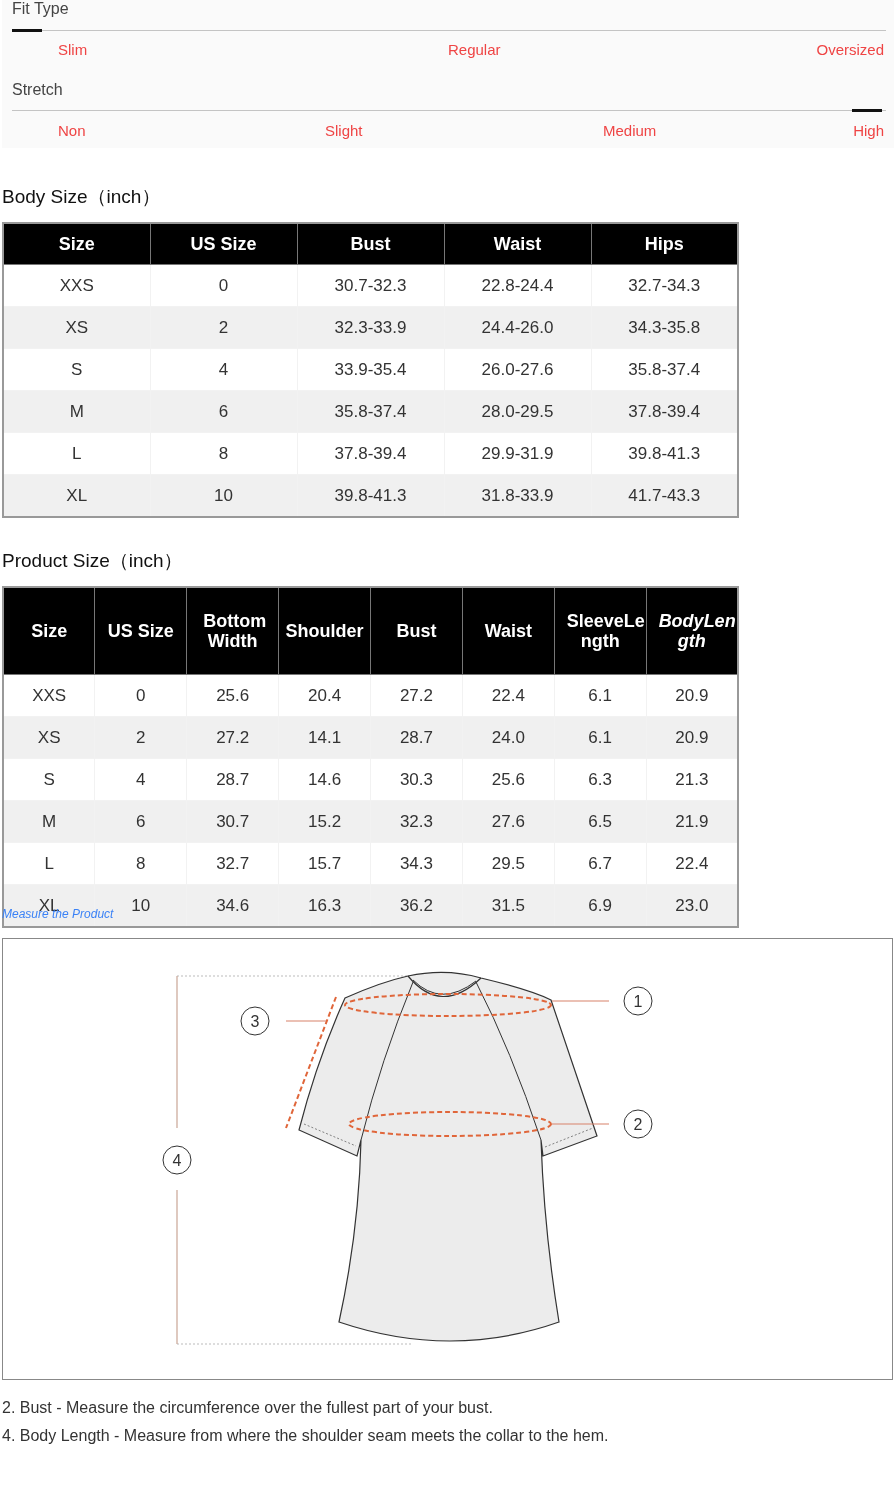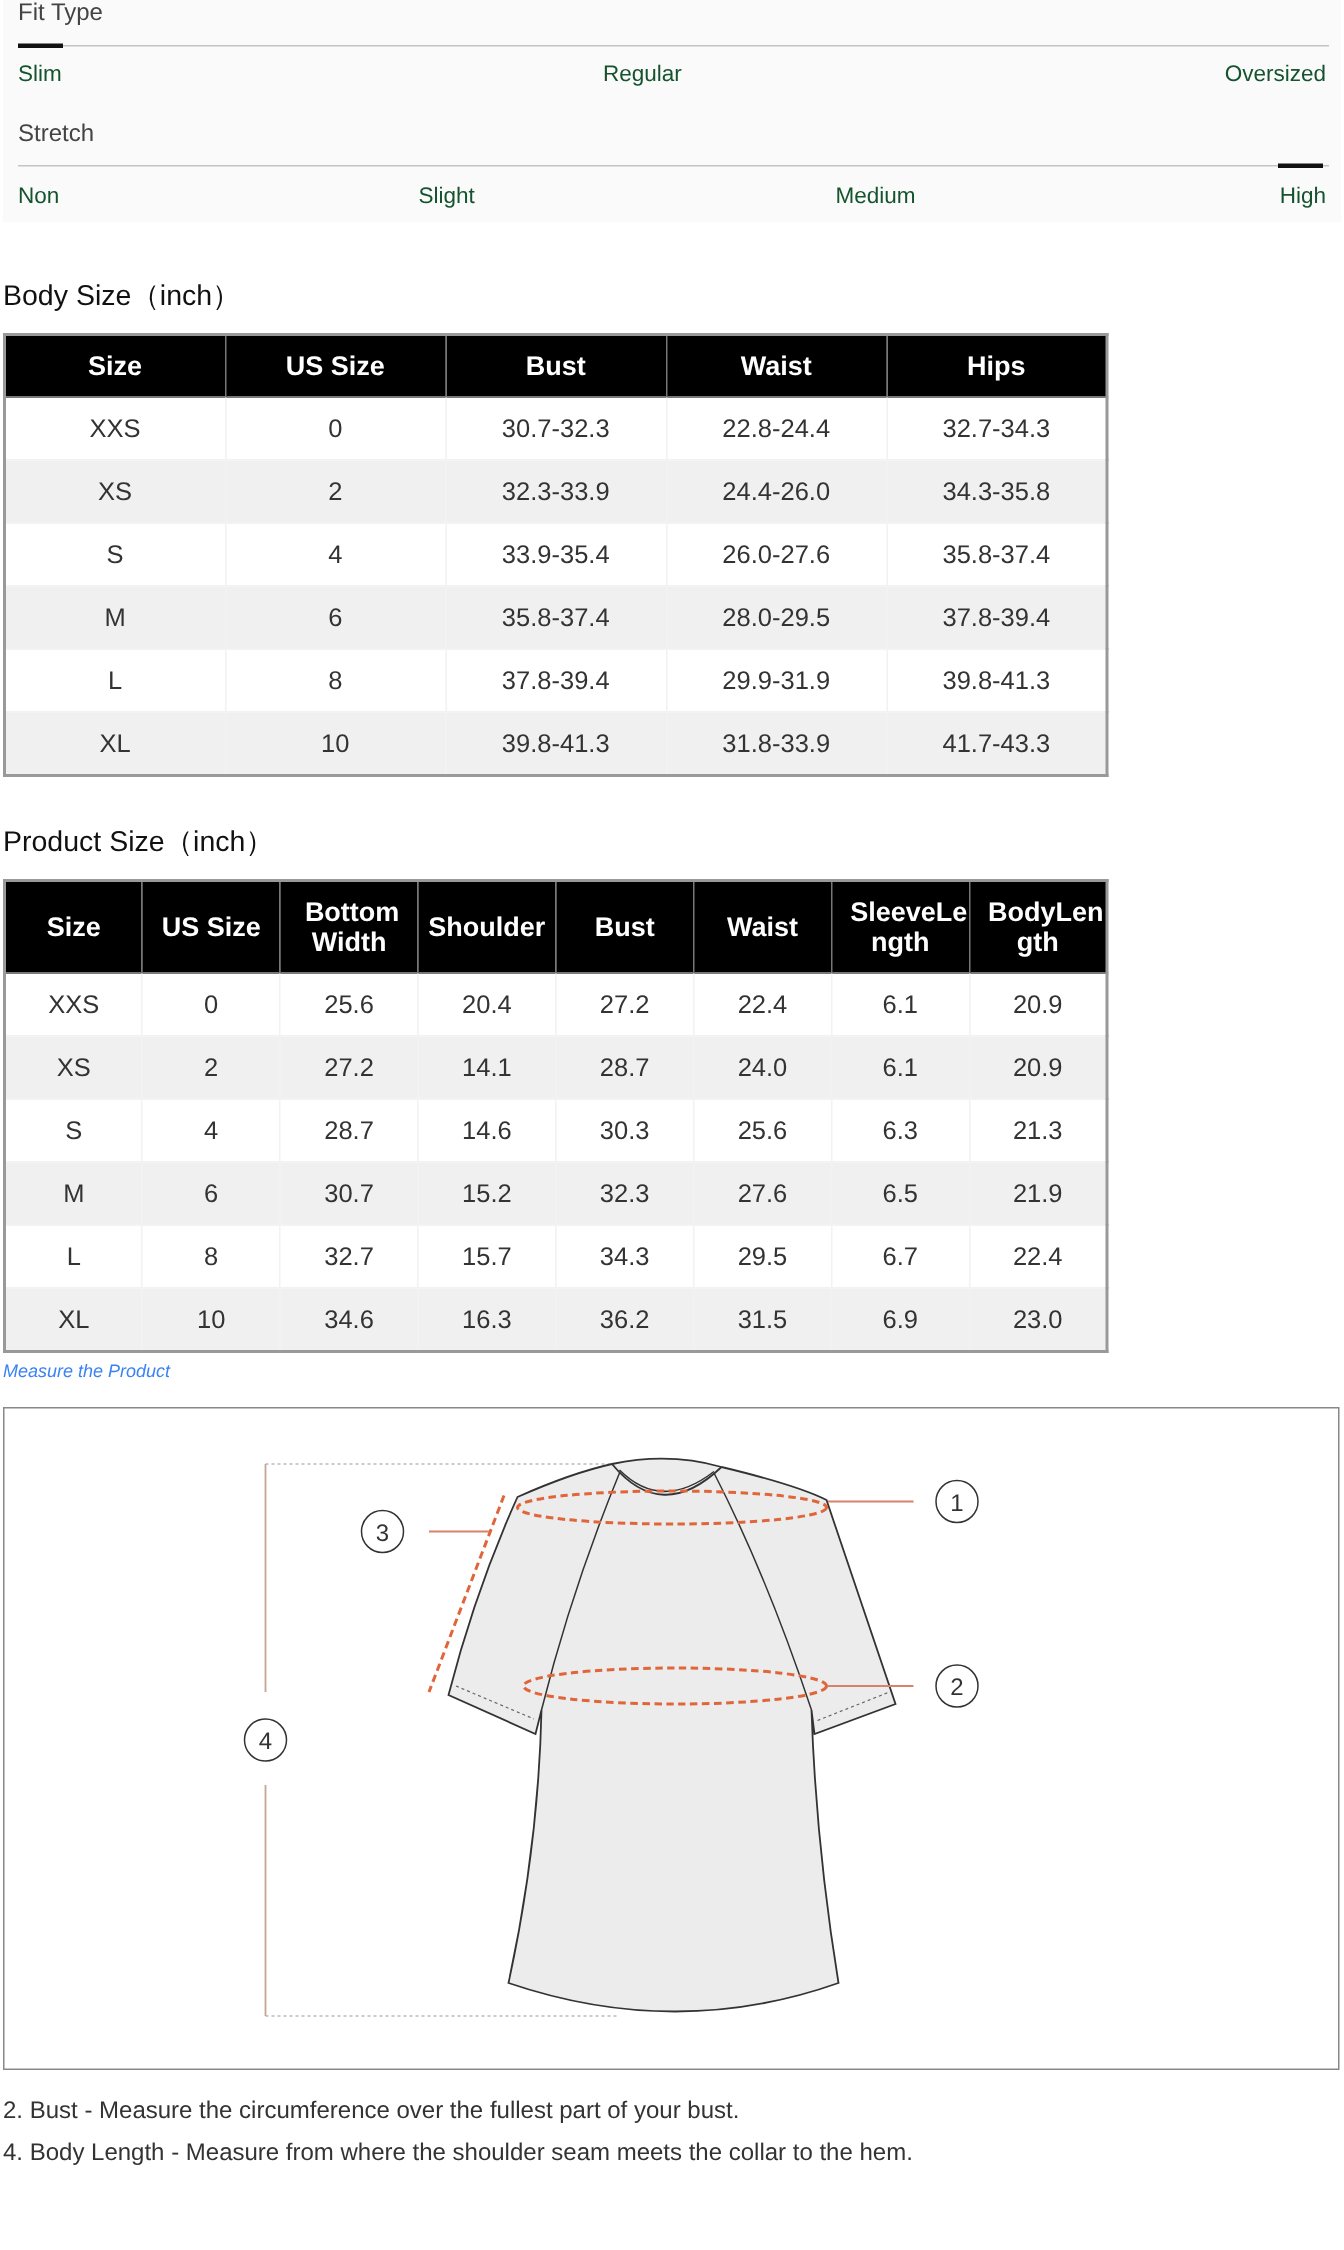--- a/index.html
+++ b/index.html
@@ -1,21 +1,21 @@
 <!DOCTYPE html>
 <html><head>
 <meta charset="utf-8">
 <style>
   html,body{margin:0;padding:0;background:#fff;}
   body{width:896px;height:1500px;position:relative;font-family:"Liberation Sans",sans-serif;color:#222;overflow:hidden;}
   .fit-panel{position:absolute;left:2px;top:0;width:892px;height:148px;background:#fafafa;}
   .scale-title{position:absolute;left:10px;font-size:16px;color:#444;}
   .scale-line{position:absolute;left:10px;width:874px;height:1px;background:#c4c4c4;}
   .scale-marker{position:absolute;height:3px;background:#111;width:30px;}
-  .scale-label{position:absolute;font-size:15px;color:#14532d;}
+  .scale-label{position:absolute;font-size:15px;color:#ef4444;margin-left:46px;}
   .section-title{position:absolute;left:2px;font-size:19px;color:#111;text-align:center;}
   table.sz{position:absolute;left:2px;width:737px;border-collapse:collapse;border:2px solid #999;table-layout:fixed;}
   table.sz th{background:#000;color:#fff;font-weight:bold;font-size:18px;border:1px solid #777;text-align:center;padding:0;line-height:20px;}
   table.sz td{text-align:center;font-size:17px;color:#333;border:1px solid #f2f2f2;padding:0;}
   table.sz tr.alt td{background:#f0f0f0;}
   .body-tbl{top:222px;}
   .body-tbl th{height:40px;}
   .body-tbl td{height:41px;}
   .prod-tbl{top:586px;}
   .prod-tbl th{height:60px;}
@@ -105,21 +105,21 @@
 <table class="sz prod-tbl">
   <thead>
     <tr>
       <th>Size</th>
       <th>US Size</th>
       <th style="padding:0 16px;">Bottom Width</th>
       <th>Shoulder</th>
       <th>Bust</th>
       <th>Waist</th>
       <th style="padding:0 12px;">SleeveLe ngth</th>
-      <th style="padding:0 12px;">BodyLen gth</th>
+      <th style="padding:13px 12px;font-style:italic;">BodyLen gth</th>
     </tr>
   </thead>
   <tbody>
     <tr>
       <td>XXS</td>
         <td>0</td>
         <td>25.6</td>
         <td>20.4</td>
         <td>27.2</td>
         <td>22.4</td>

